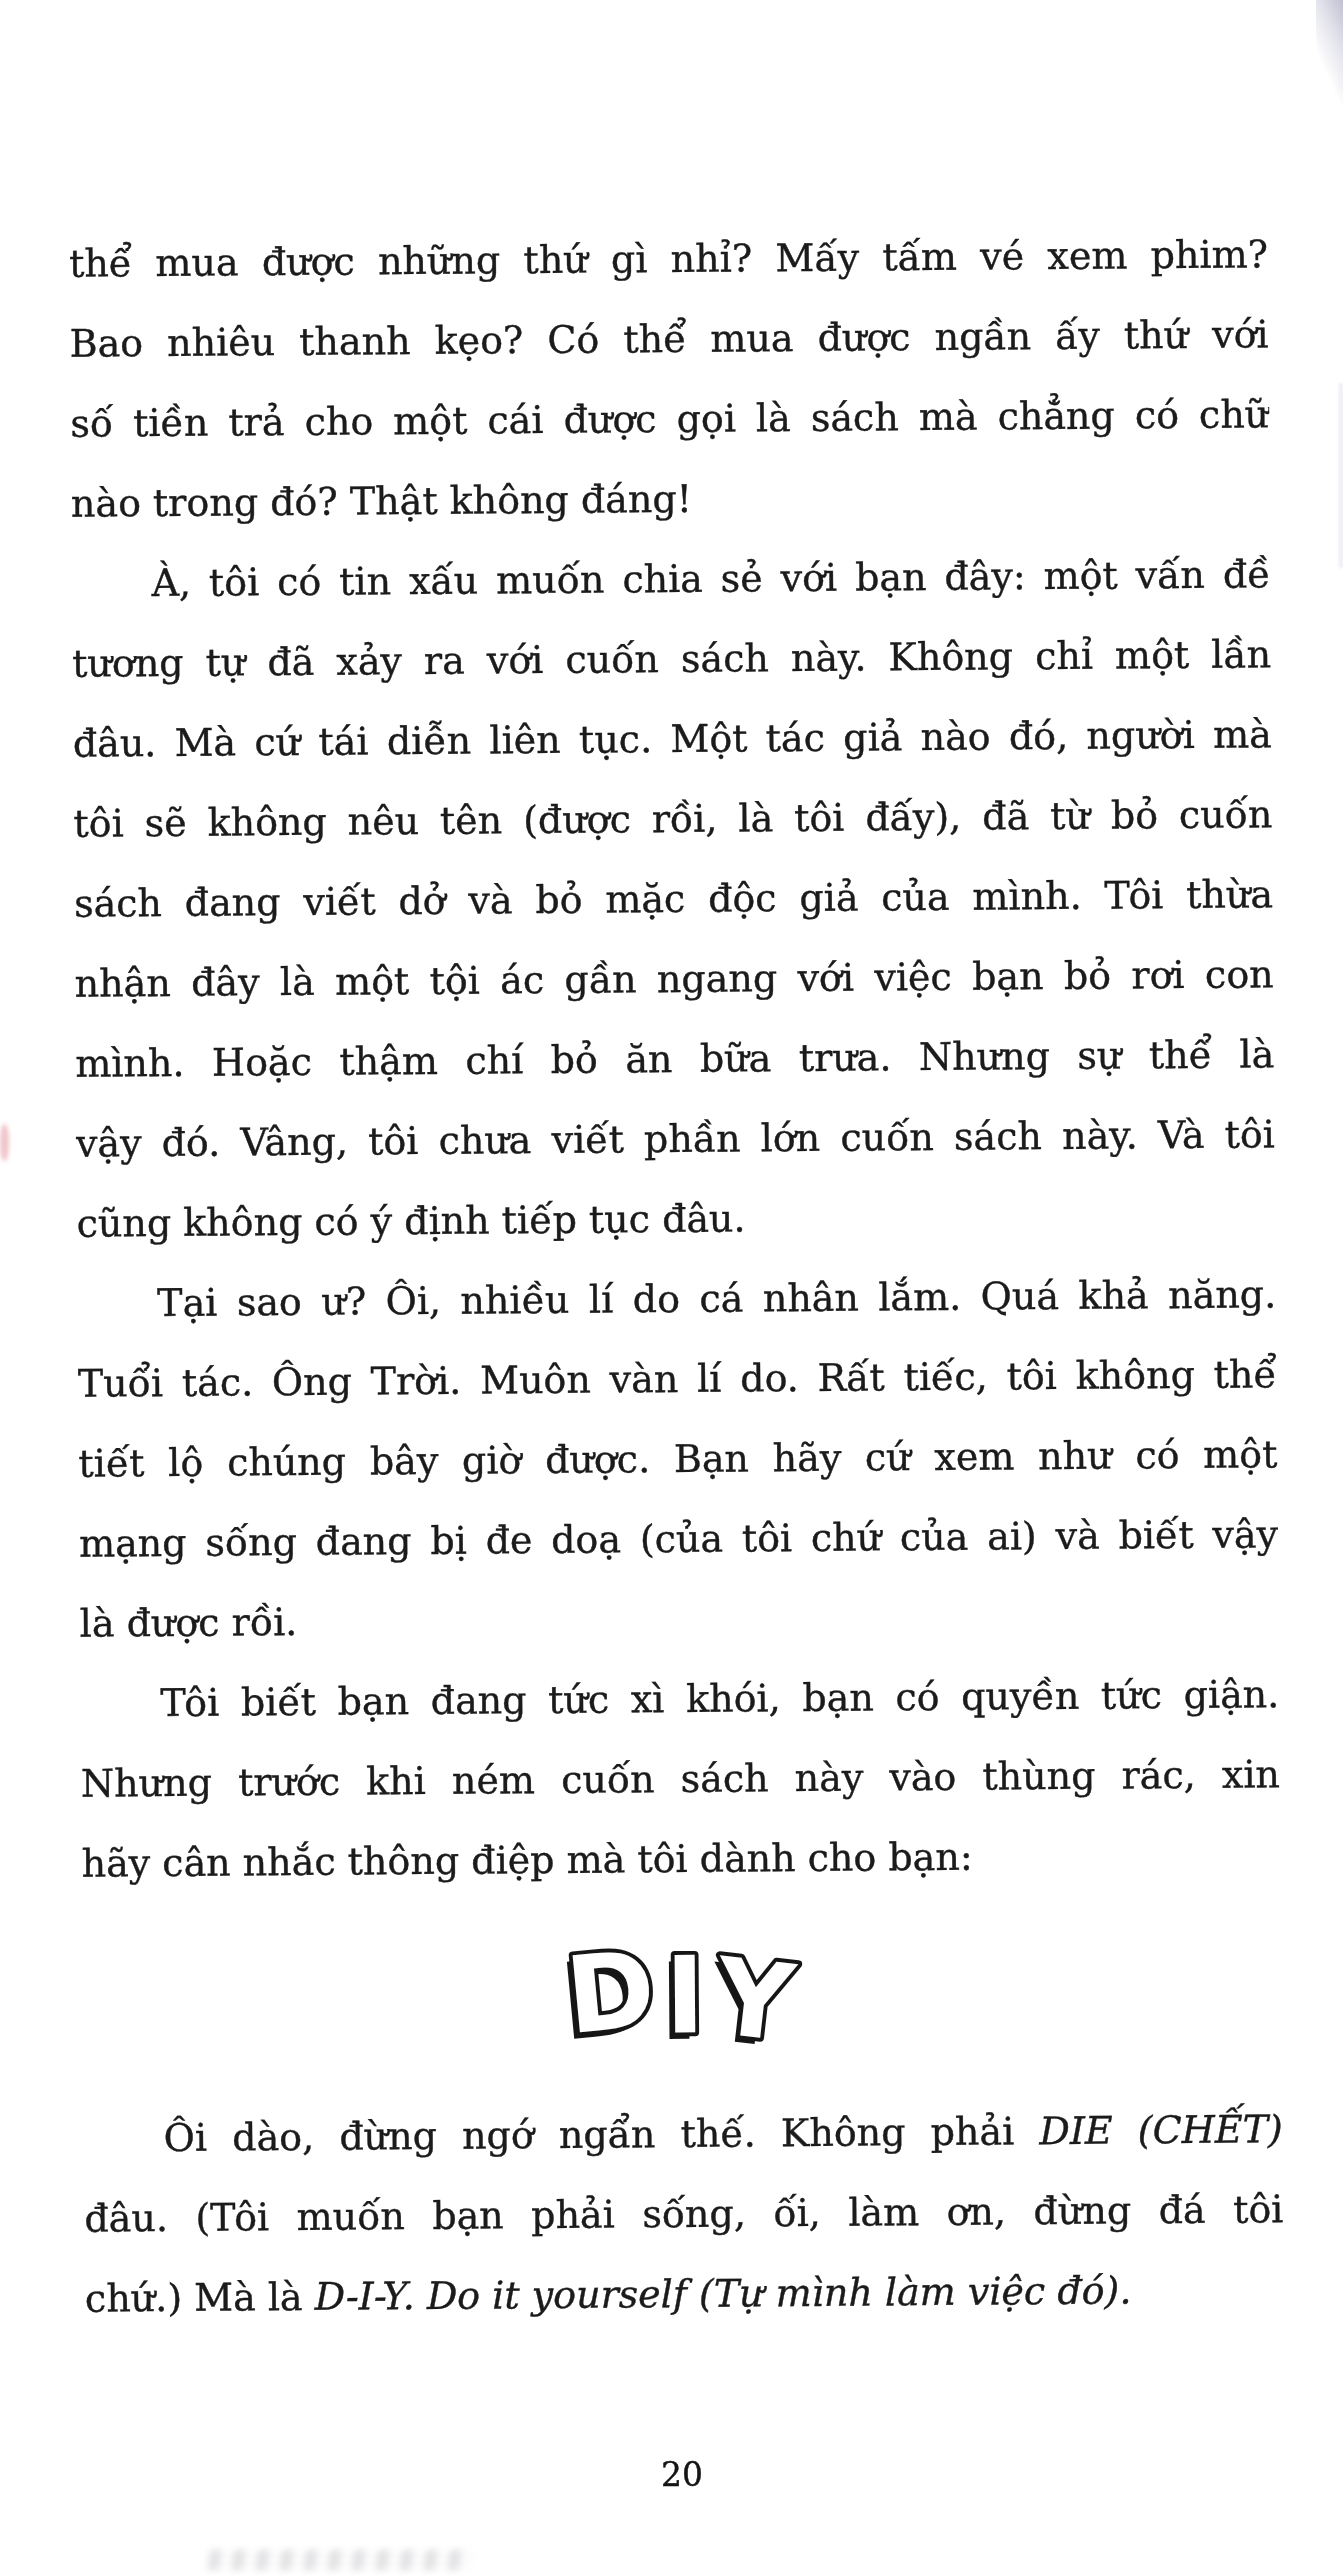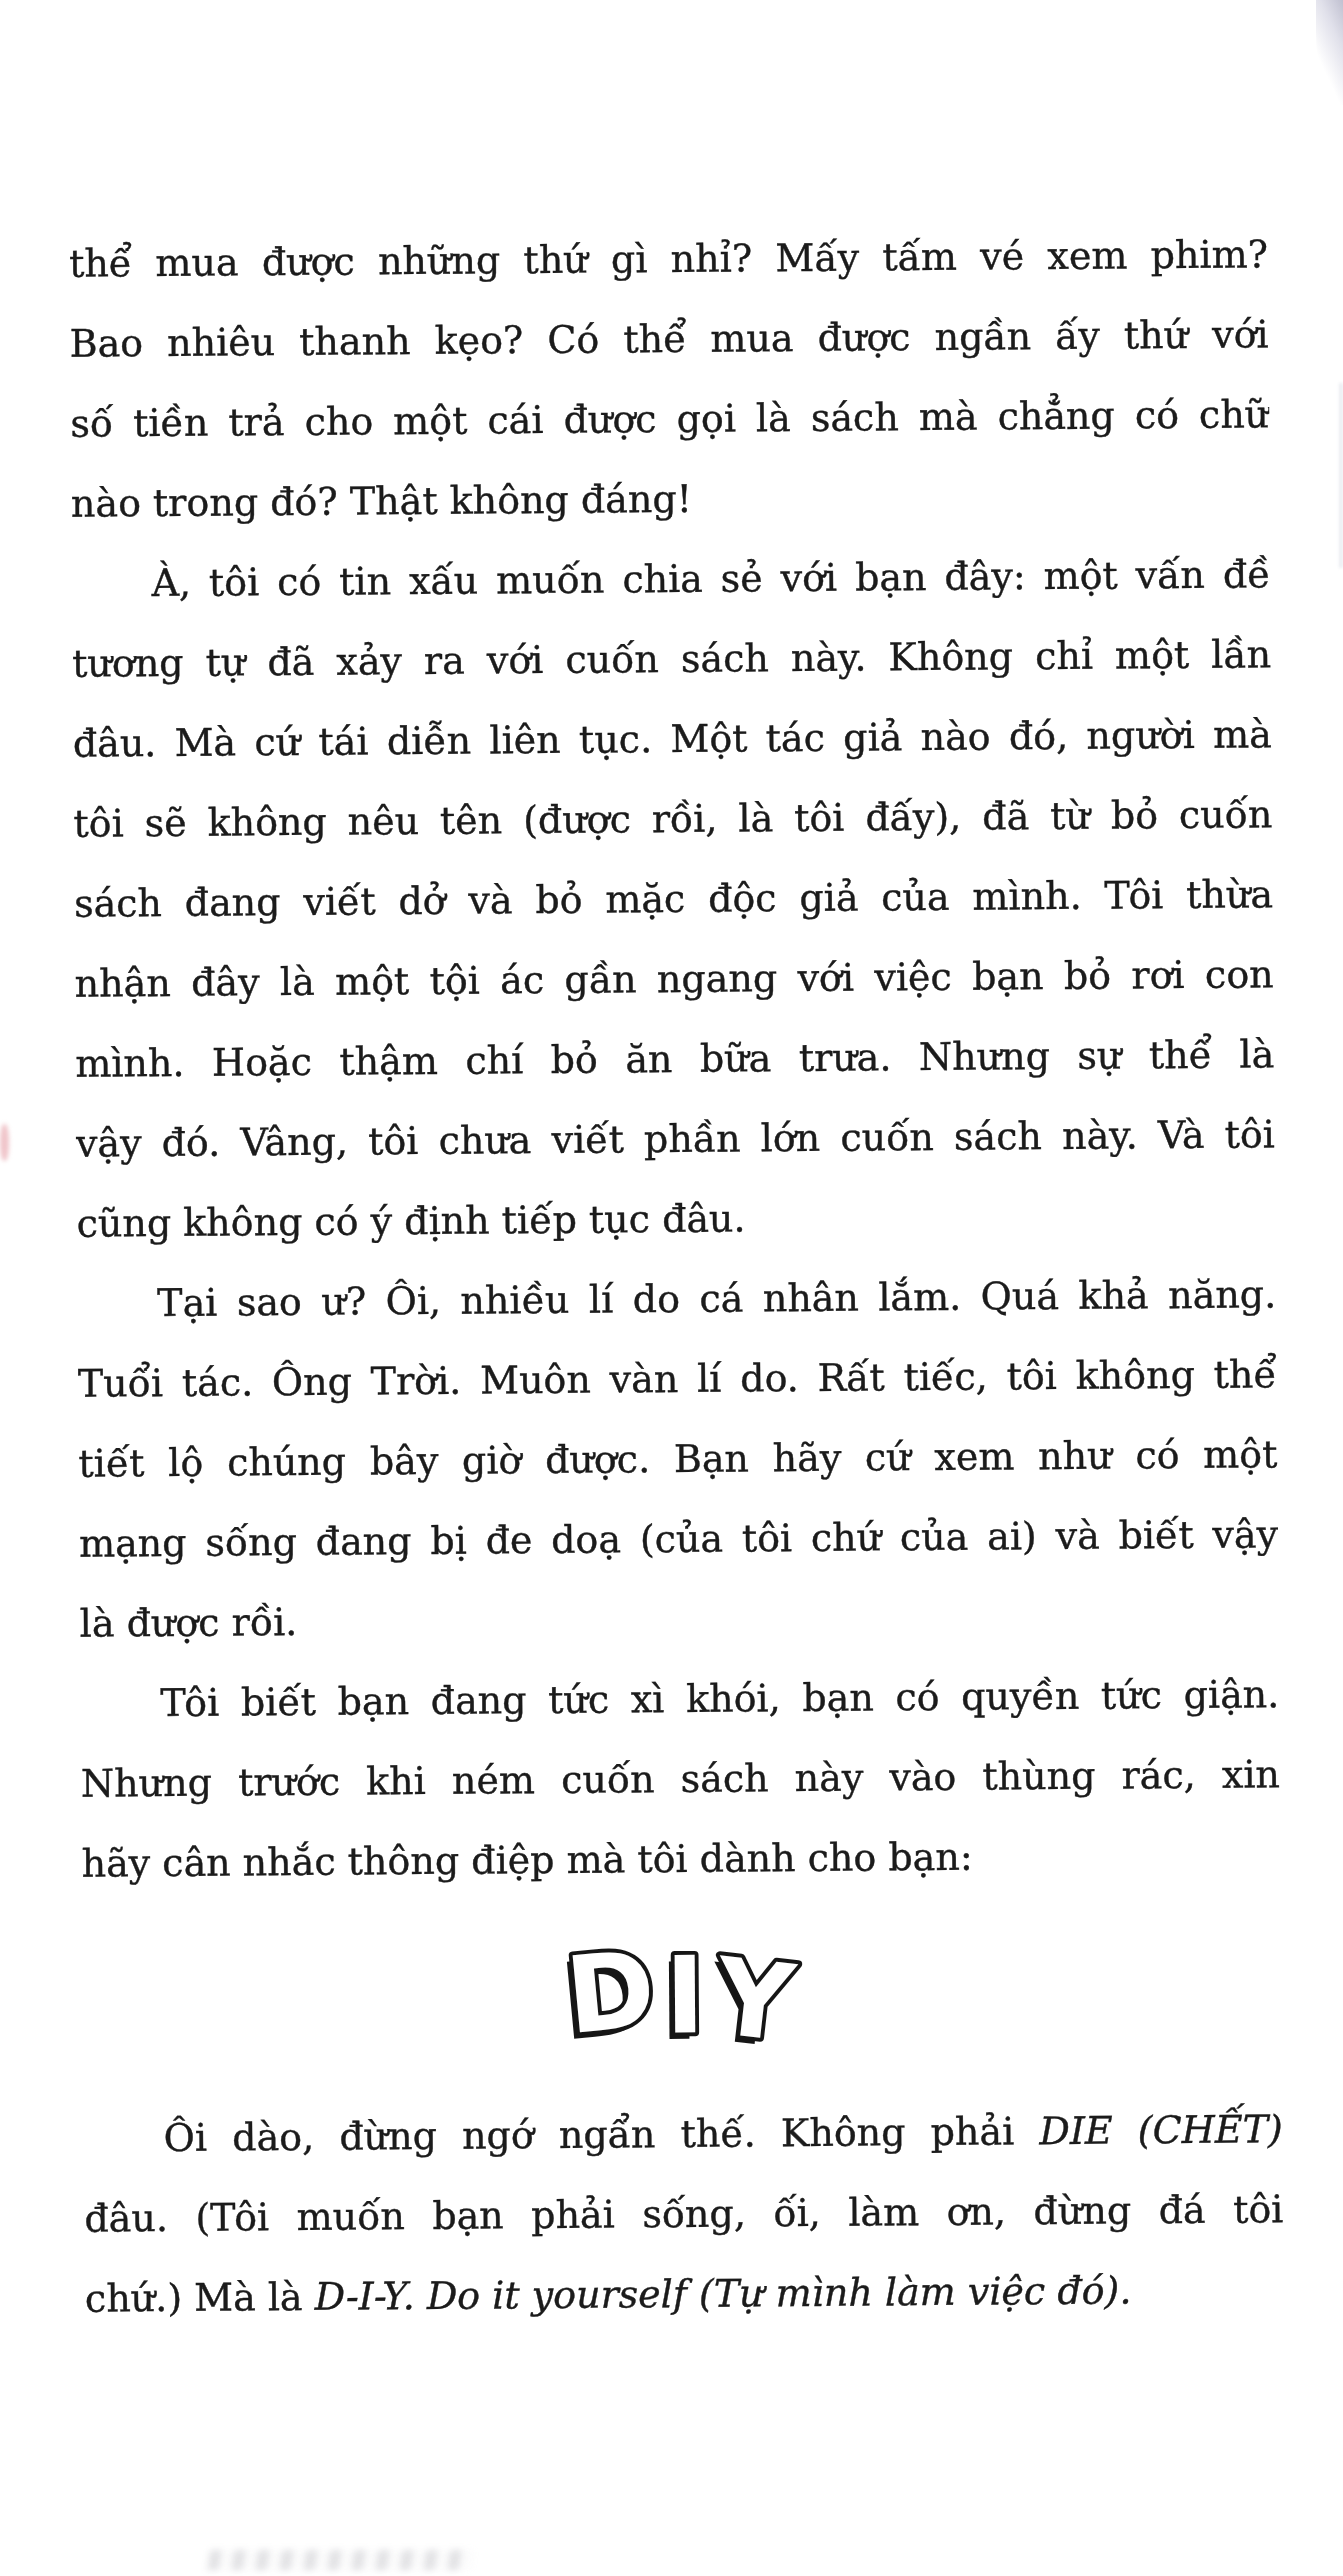--- a/index.html
+++ b/index.html
@@ -133,20 +133,21 @@
     <div id="paras-bottom">
         <div class="para">
           <div class="line ind"><span class="rg">Ôi dào, đừng ngớ ngẩn thế. Không phải </span><span class="it">DIE (CHẾT)</span></div>
           <div class="line"><span class="rg">đâu. (Tôi muốn bạn phải sống, ối, làm ơn, đừng đá tôi</span></div>
           <div class="line last"><span class="rg">chứ.) Mà là </span><span class="it">D-I-Y. Do it yourself (Tự mình làm việc đó).</span></div>
         </div>
       </div>
 
   </div>
 
+  <div class="pagenum">20</div>
 
   <div class="corner-curl"></div>
   <div class="edge-strip-right"></div>
   <div class="smudge-pink"></div>
   <div class="smudge-bottom"></div>
 
 </div>
 
 
 </body></html>

